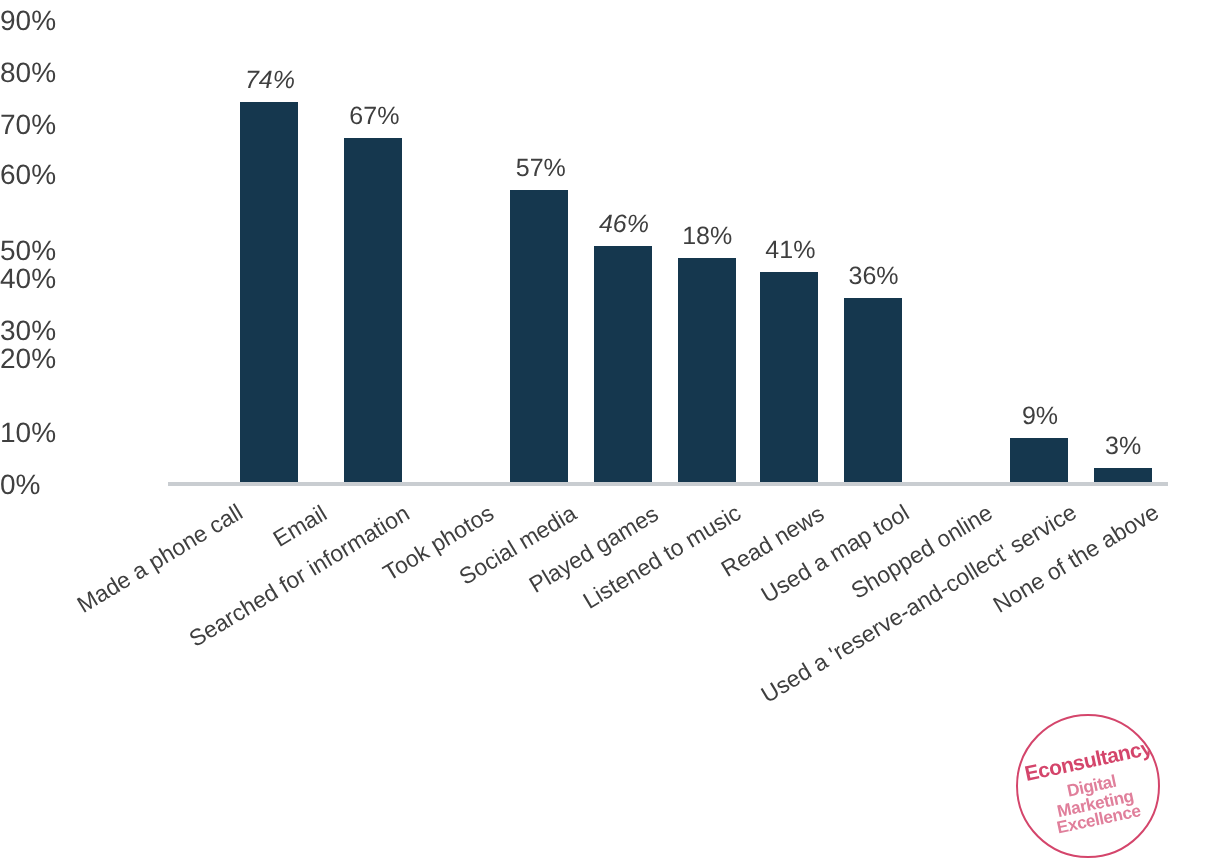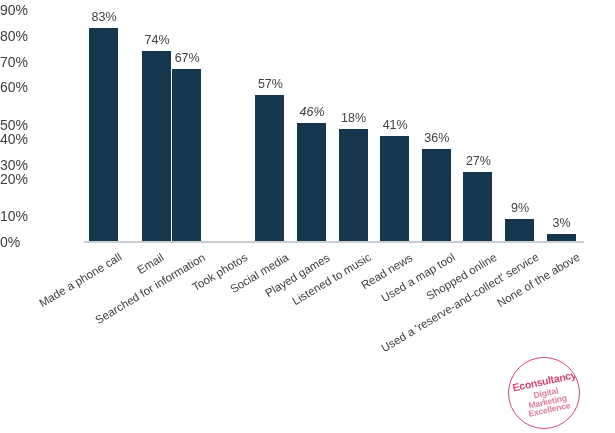--- a/index.html
+++ b/index.html
@@ -155,25 +155,21 @@
       <div class="y-tick" style="top: 71.3333px;">60%</div>
       <div class="y-tick" style="top: 109px;">50%</div>
       <div class="y-tick" style="top: 122.889px; margin-left: 10px;">40%</div>
       <div class="y-tick" style="top: 148.667px;">30%</div>
       <div class="y-tick" style="top: 163px;">20%</div>
       <div class="y-tick" style="top: 200.222px;">10%</div>
       <div class="y-tick" style="top: 226px;">0%</div>
     </div>
 
   <div id="plot-area">
-      <div class="bar-slot" style="left: 0px; height: 232px;">
-        <div class="bar-rect" style="height: 213.956px; background: rgb(21, 55, 78);"></div>
-        <div class="bar-value" style="top: 1.04444px;">83%</div>
-      </div>
-      <div class="bar-slot" style="left: 53px; height: 232px;">
+      <div class="bar-slot" style="left: 31px; height: 232px; font-style: italic;">
         <div class="bar-rect" style="height: 190.756px; background: rgb(21, 55, 78);"></div>
         <div class="bar-value" style="top: 24.2444px;">74%</div>
       </div>
       <div class="bar-slot" style="left: 83.2px; height: 232px;">
         <div class="bar-rect" style="height: 172.711px; background: rgb(21, 55, 78);"></div>
         <div class="bar-value" style="top: 42.2889px;">67%</div>
       </div>
       <div class="bar-slot" style="left: 166.4px; height: 232px;">
         <div class="bar-rect" style="height: 146.933px; background: rgb(21, 55, 78);"></div>
         <div class="bar-value" style="top: 68.0667px;">57%</div>
@@ -186,24 +182,20 @@
         <div class="bar-rect" style="height: 113.422px; background: rgb(21, 55, 78);"></div>
         <div class="bar-value" style="top: 101.578px;">18%</div>
       </div>
       <div class="bar-slot" style="left: 291.2px; height: 232px;">
         <div class="bar-rect" style="height: 105.689px; background: rgb(21, 55, 78);"></div>
         <div class="bar-value" style="top: 109.311px;">41%</div>
       </div>
       <div class="bar-slot" style="left: 332.8px; height: 232px;">
         <div class="bar-rect" style="height: 92.8px; background: rgb(21, 55, 78);"></div>
         <div class="bar-value" style="top: 122.2px;">36%</div>
-      </div>
-      <div class="bar-slot" style="left: 374.4px; height: 232px;">
-        <div class="bar-rect" style="height: 69.6px; background: rgb(21, 55, 78);"></div>
-        <div class="bar-value" style="top: 145.4px;">27%</div>
       </div>
       <div class="bar-slot" style="left: 416px; height: 232px;">
         <div class="bar-rect" style="height: 23.2px; background: rgb(21, 55, 78);"></div>
         <div class="bar-value" style="top: 191.8px;">9%</div>
       </div>
       <div class="bar-slot" style="left: 457.6px; height: 232px;">
         <div class="bar-rect" style="height: 7.73333px; background: rgb(21, 55, 78);"></div>
         <div class="bar-value" style="top: 207.267px;">3%</div>
       </div>
     </div>

